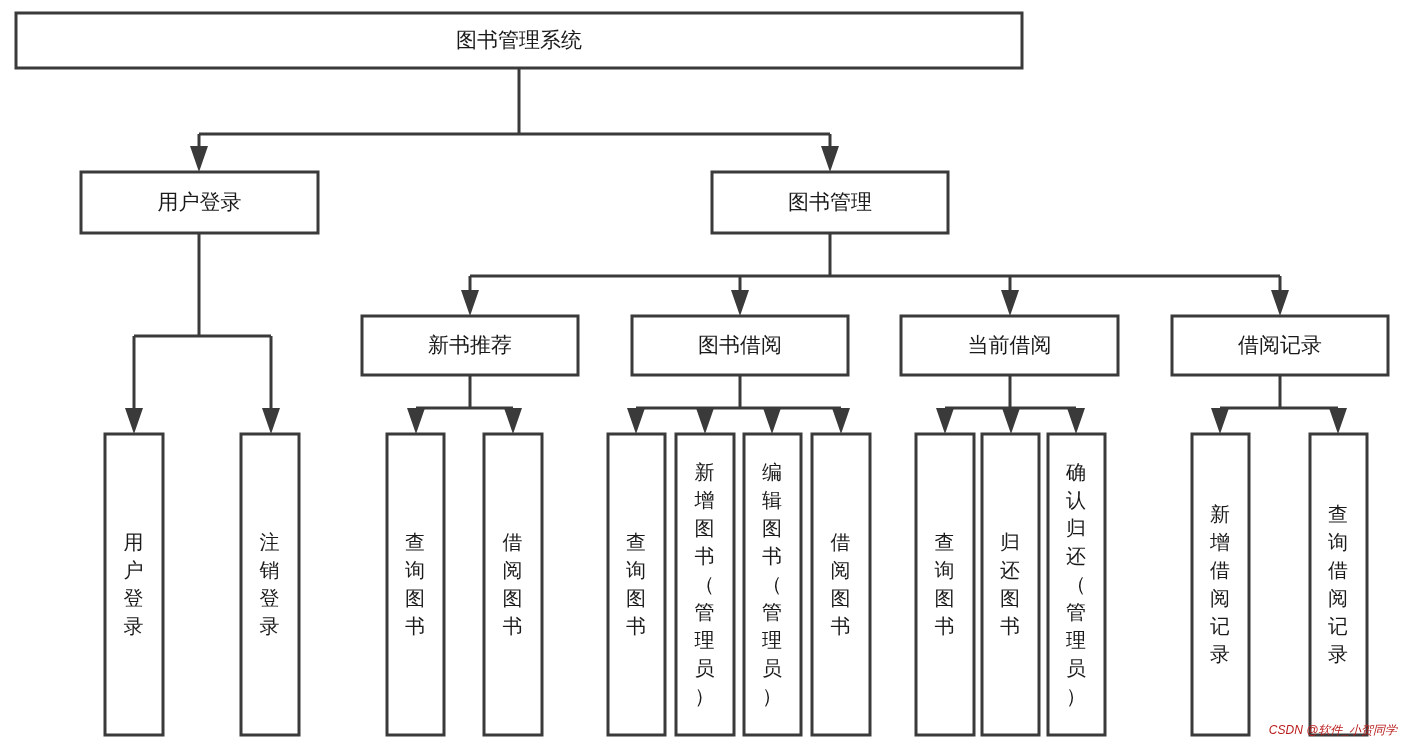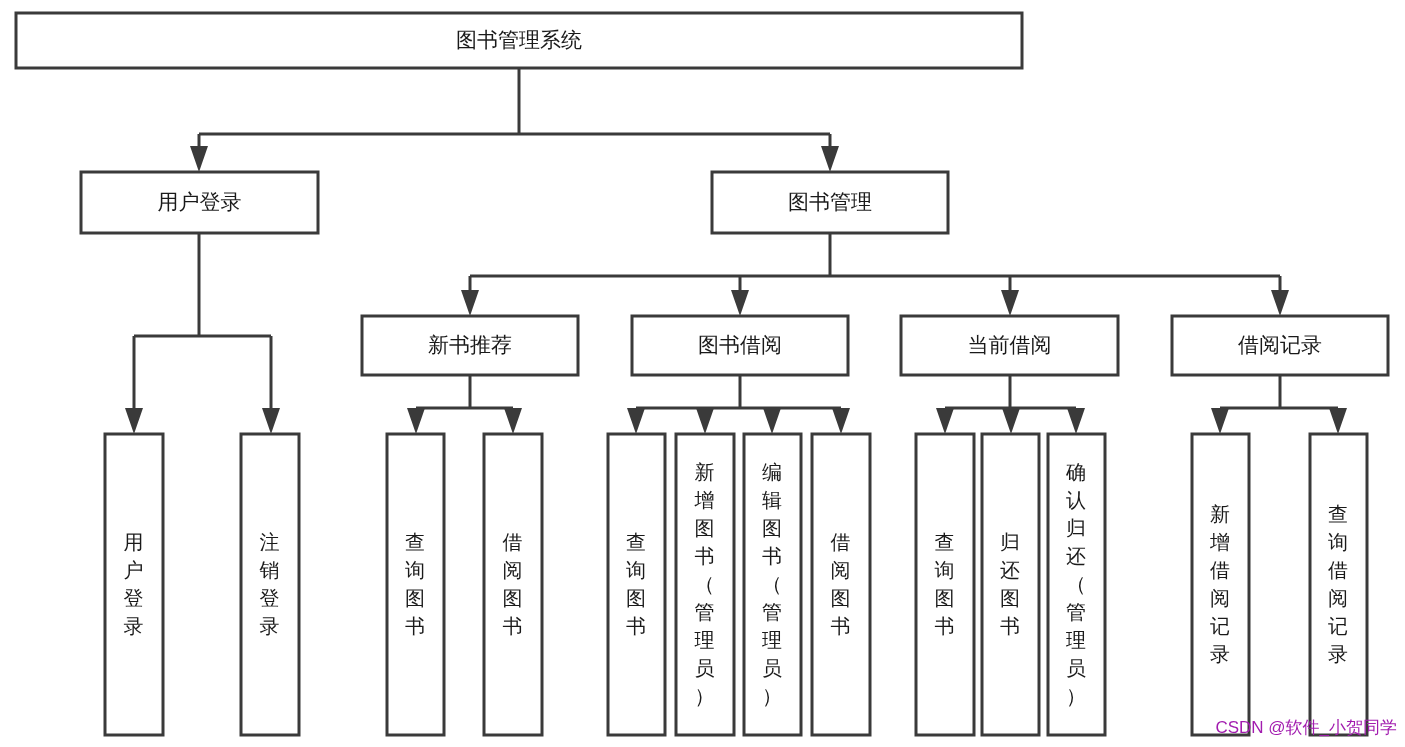--- a/index.html
+++ b/index.html
@@ -49,25 +49,26 @@
     stroke-linecap: butt;
   }
   .arrow-head {
     fill: #3a3a3a;
     stroke: none;
   }
   .watermark {
     position: absolute;
     right: 8px;
     bottom: 4px;
-    color: #a21caf;
-    font-size: 17px;
+    color: #b91c1c;
+    font-size: 12px;
     font-family: "Liberation Sans", "DejaVu Sans", sans-serif;
     white-space: nowrap;
     pointer-events: none;
+    font-style: italic;
   }
 </style>
 </head>
 <body>
 
 <div id="diagram-root">
   <svg class="diagram" viewBox="0 0 1405 747" xmlns="http://www.w3.org/2000/svg">
     <g id="connectors-layer">
         <g>
           <path d="M 519 68 L 519 134" class="connector"></path>

